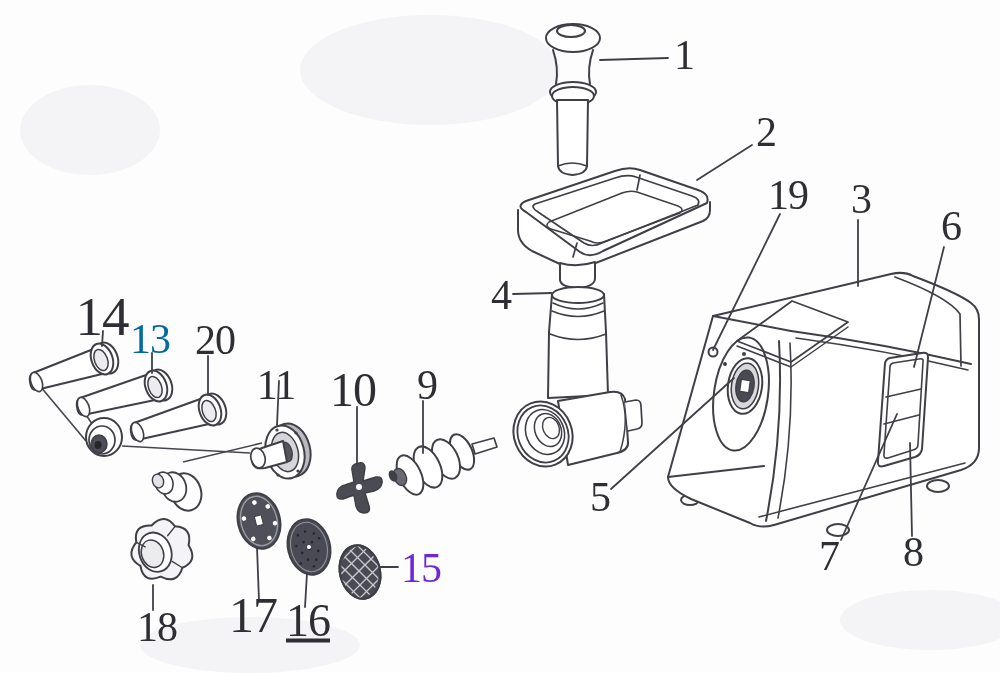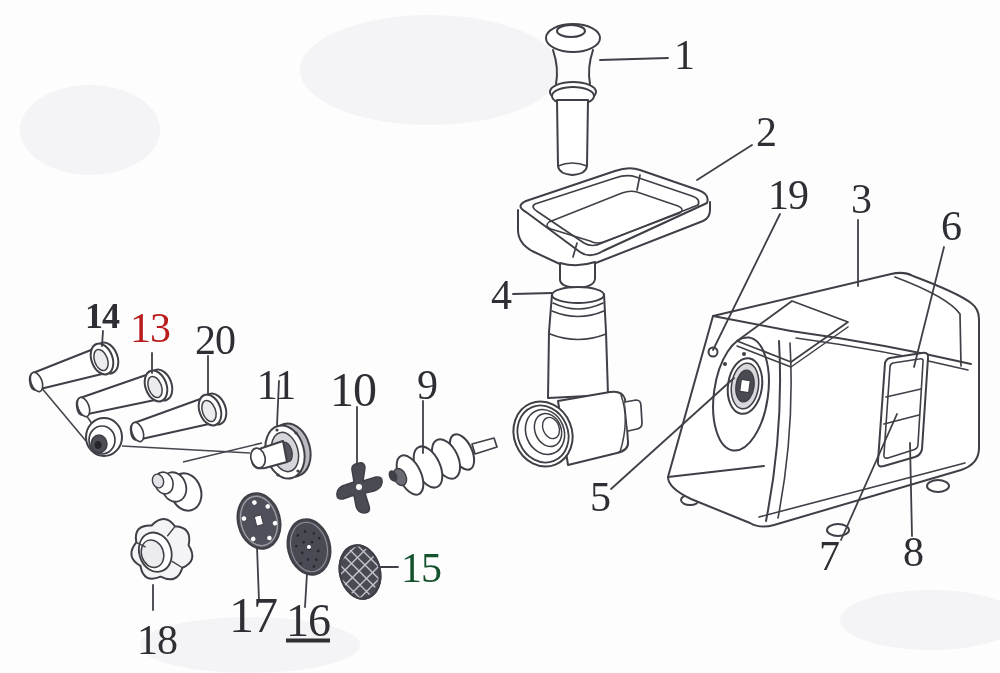--- a/index.html
+++ b/index.html
@@ -254,22 +254,22 @@
       <div class="plabel" style="left: 861px; top: 199px; color: rgb(46, 46, 52); font-size: 42px;">3</div>
       <div class="plabel" style="left: 501px; top: 295px; color: rgb(46, 46, 52); font-size: 42px;">4</div>
       <div class="plabel" style="left: 600px; top: 497px; color: rgb(46, 46, 52); font-size: 42px;">5</div>
       <div class="plabel" style="left: 951px; top: 226px; color: rgb(46, 46, 52); font-size: 42px;">6</div>
       <div class="plabel" style="left: 829px; top: 556px; color: rgb(46, 46, 52); font-size: 42px;">7</div>
       <div class="plabel" style="left: 913px; top: 552px; color: rgb(46, 46, 52); font-size: 42px;">8</div>
       <div class="plabel" style="left: 427px; top: 385px; color: rgb(46, 46, 52); font-size: 42px;">9</div>
       <div class="plabel" style="left: 353px; top: 389px; color: rgb(46, 46, 52); font-size: 48px;">10</div>
       <div class="plabel" style="left: 276px; top: 363px; color: rgb(46, 46, 52); font-size: 42px; margin-top: 22px;">11</div>
       <div class="plabel" style="left: 215px; top: 340px; color: rgb(46, 46, 52); font-size: 42px;">20</div>
-      <div class="plabel" style="left: 150px; top: 328px; color: #b91c1c; font-size: 42px;">13</div>
-      <div class="plabel" style="left: 102px; top: 316px; color: rgb(46, 46, 52); font-size: 36px; font-weight: bold;">14</div>
-      <div class="plabel" style="left: 421px; top: 568px; color: #14532d; font-size: 42px;">15</div>
+      <div class="plabel" style="left: 150px; top: 339px; color: #0369a1; font-size: 42px;">13</div>
+      <div class="plabel" style="left: 102px; top: 316px; color: rgb(46, 46, 52); font-size: 55px;">14</div>
+      <div class="plabel" style="left: 421px; top: 568px; color: #6d28d9; font-size: 42px;">15</div>
       <div class="plabel" style="left: 308px; top: 620px; color: rgb(46, 46, 52); font-size: 46px; text-decoration: underline;">16</div>
       <div class="plabel" style="left: 253px; top: 615px; color: rgb(46, 46, 52); font-size: 50px;">17</div>
-      <div class="plabel" style="left: 157px; top: 640px; color: rgb(46, 46, 52); font-size: 42px;">18</div>
+      <div class="plabel" style="left: 157px; top: 627px; color: rgb(46, 46, 52); font-size: 42px;">18</div>
       <div class="plabel" style="left: 788px; top: 195px; color: rgb(46, 46, 52); font-size: 42px;">19</div>
     </div>
 
 </div>
 
 </body></html>

